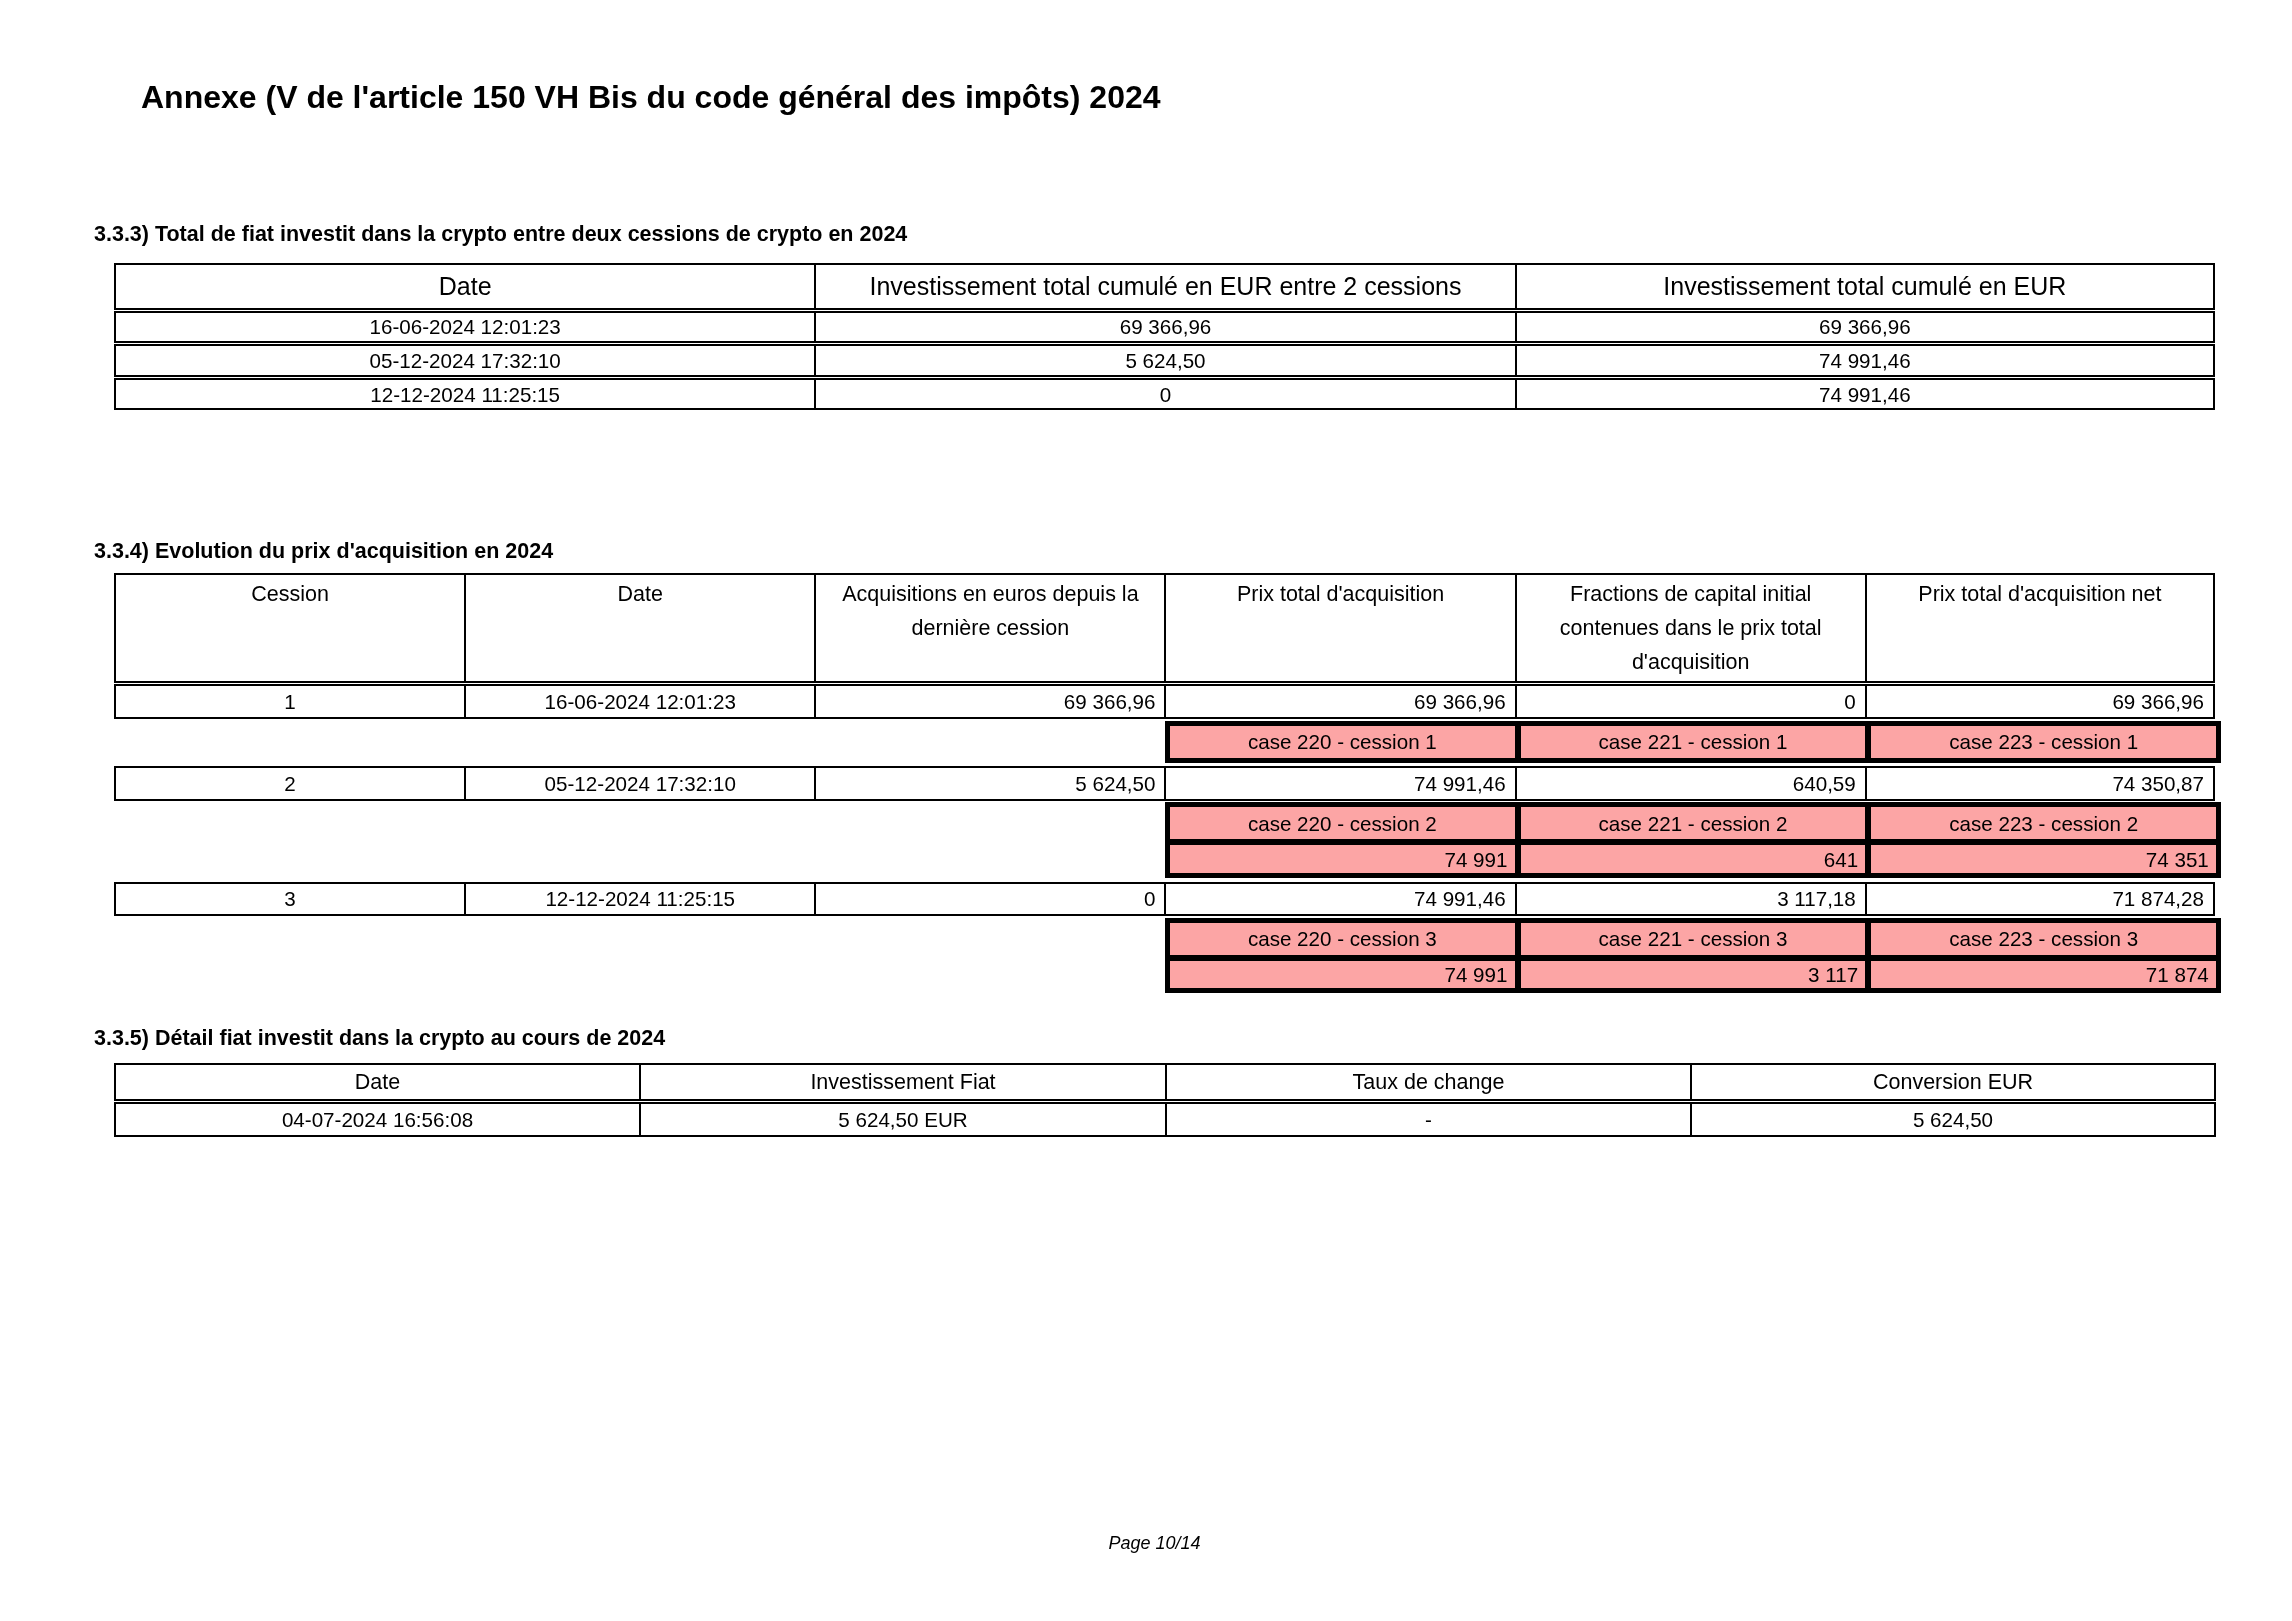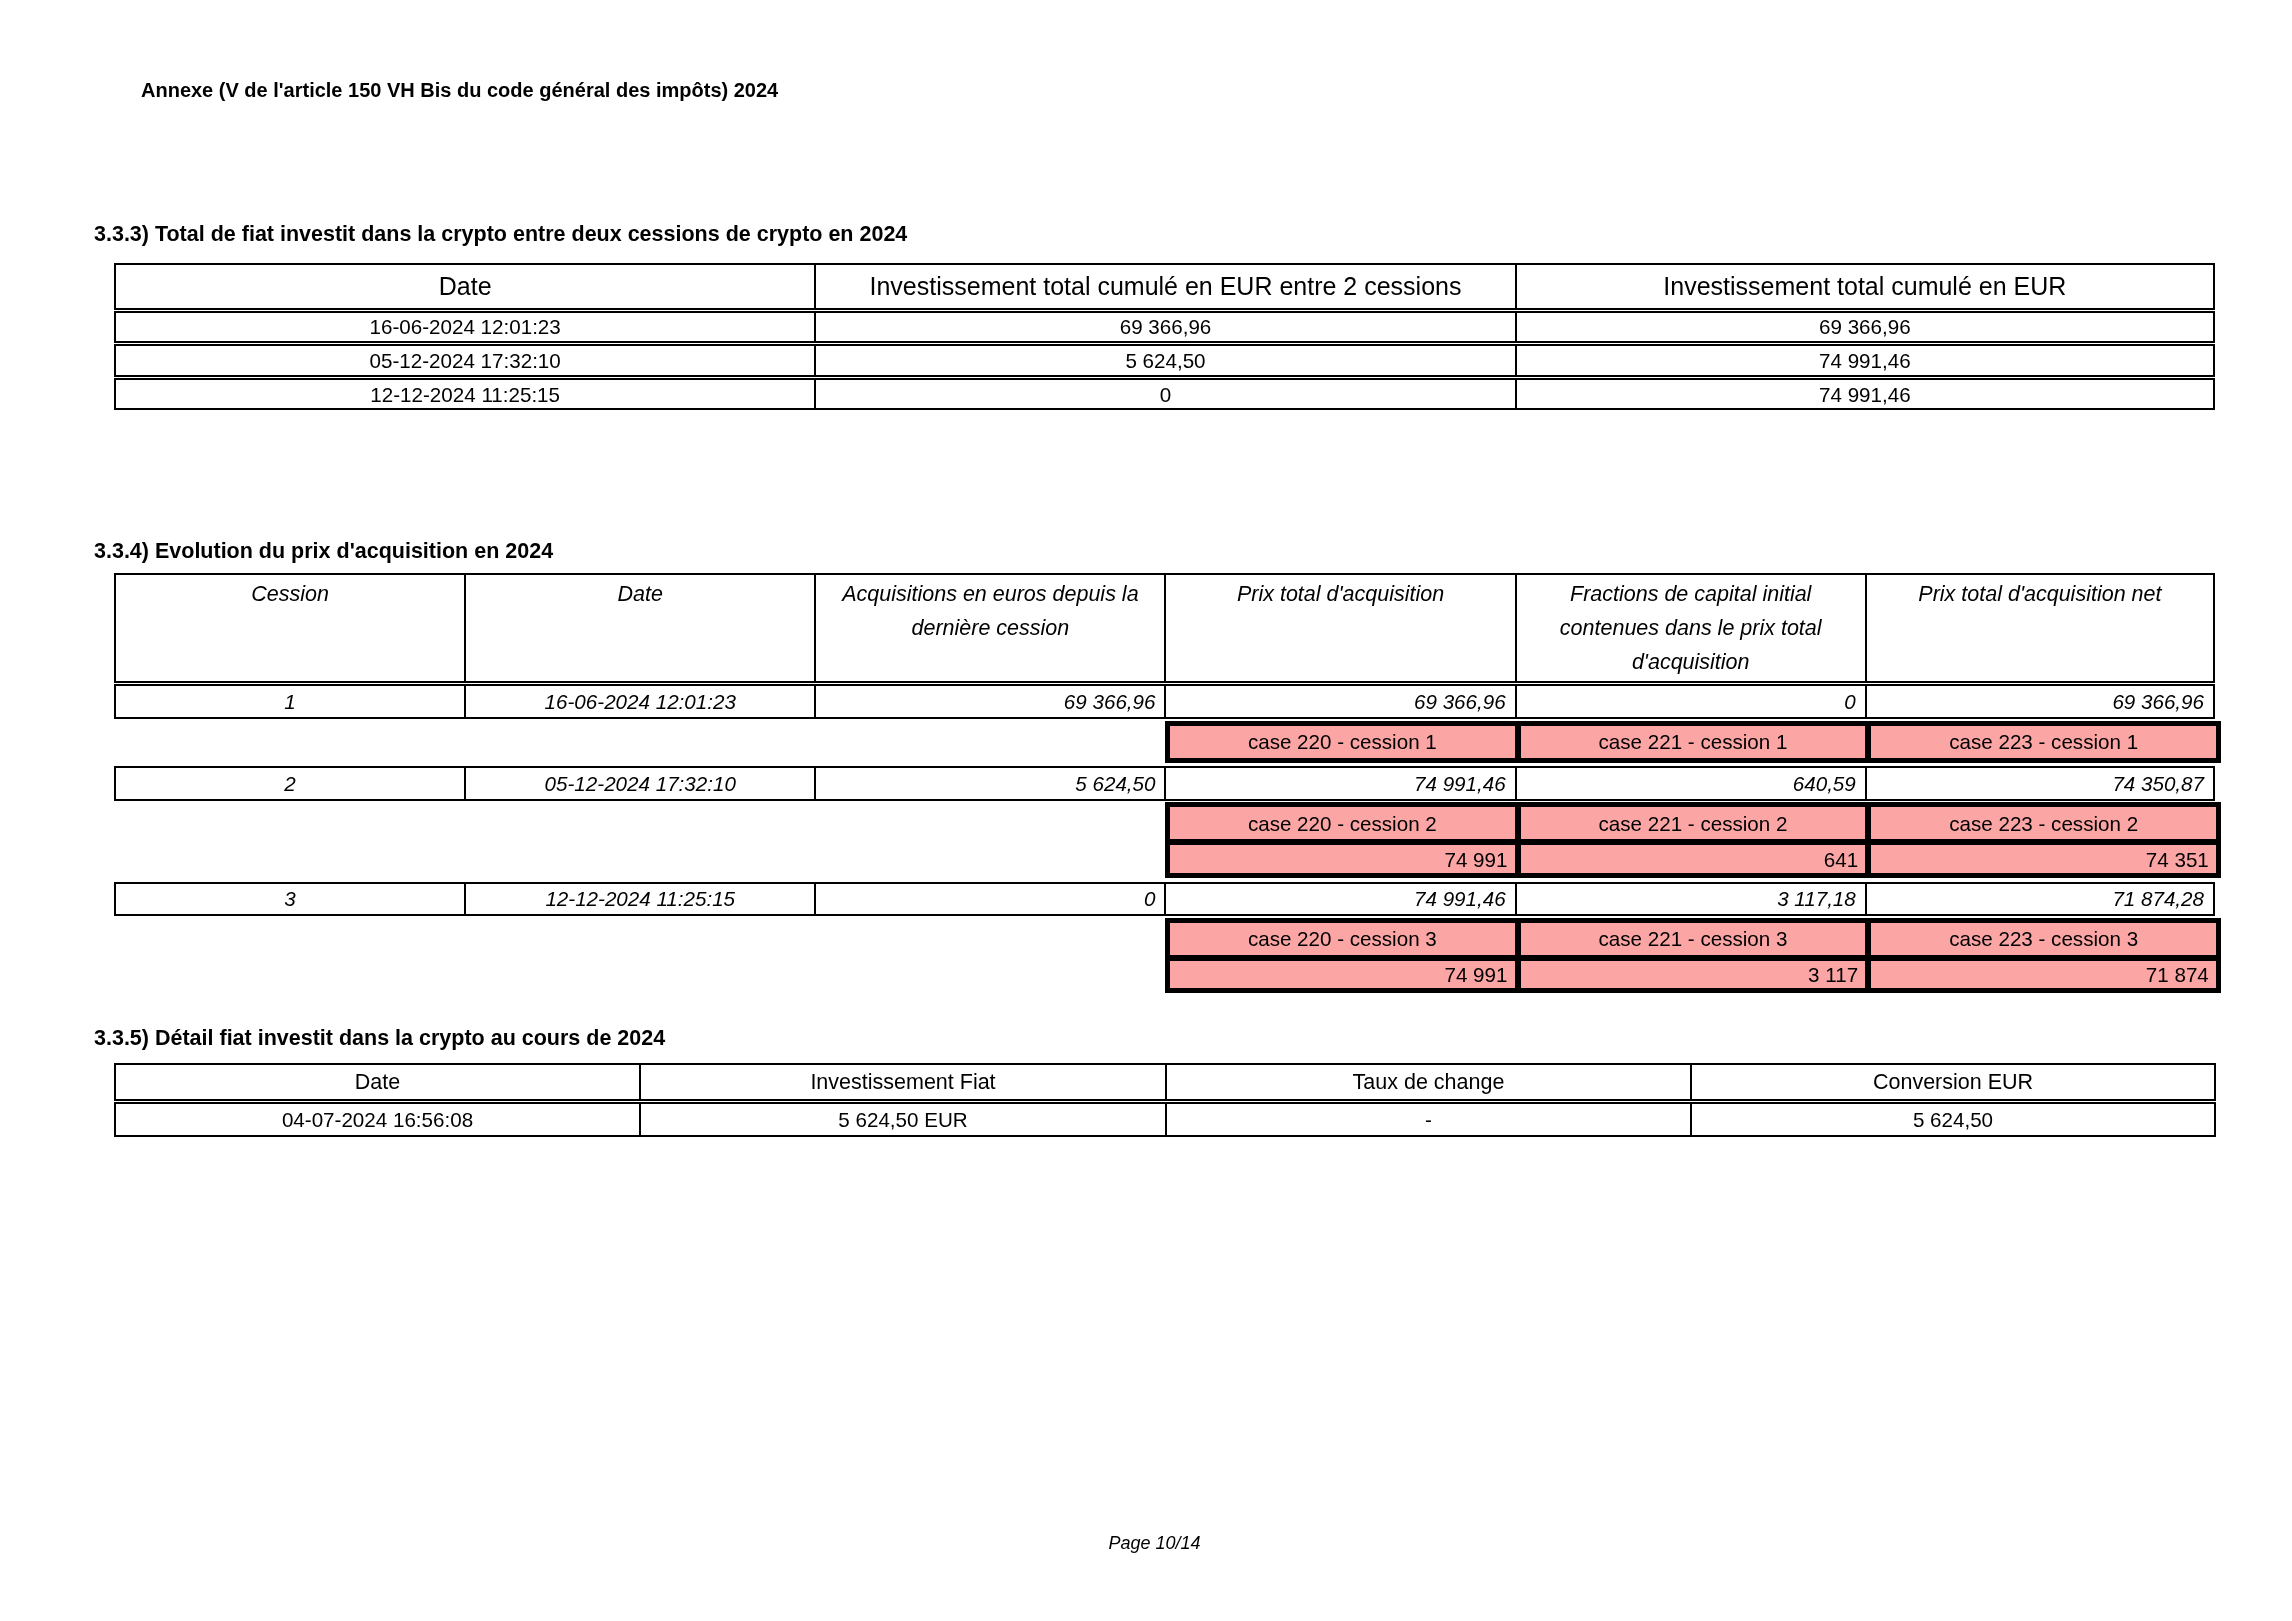--- a/index.html
+++ b/index.html
@@ -5,21 +5,21 @@
   * { box-sizing: border-box; }
   html, body { margin: 0; padding: 0; }
   body {
     width: 2293px; height: 1622px;
     background: #ffffff; color: #000000;
     font-family: "Liberation Sans", sans-serif;
     position: relative; overflow: hidden;
   }
 
   .doc-title { position: absolute; left: 141px; top: 79px; margin: 0;
-    font-size: 20px; font-weight: bold; }
+    font-size: 32px; font-weight: bold; }
 
   .sec { position: absolute; margin: 16px; font-size: 21.5px; font-weight: bold; }
   #sec333 { left: 78px; top: 206px; }
   #sec334 { left: 78px; top: 523px; }
   #sec335 { left: 78px; top: 1010px; }
 
   
   table.grid { border-collapse: separate; border-spacing: 0 1.8px; table-layout: fixed; }
   .grid th, .grid td {
     border-top: 2.7px solid #000; border-bottom: 2.7px solid #000; border-left: 2.7px solid #000;
@@ -27,21 +27,21 @@
   }
   .grid th:last-child, .grid td:last-child { border-right: 2.7px solid #000; }
   .grid th { font-weight: normal; vertical-align: top; text-align: center; }
 
   #t1 { position: absolute; left: 114px; top: 262px; width: 2101px; }
   #t1 th { font-size: 25px; line-height: 39px; padding: 1.8px 9px; }
   #t1 td { font-size: 20.6px; line-height: 25px; padding: 1.8px 9px; text-align: center; }
 
   
   #t2 { position: absolute; left: 114px; top: 573px; width: 2114px; }
-  table.t2grid { border-collapse: separate; border-spacing: 0; table-layout: fixed; width: 2101px; font-style: italic; }
+  table.t2grid { border-collapse: separate; border-spacing: 0; table-layout: fixed; width: 2101px; }
   .t2grid th, .t2grid td {
     border-top: 2.7px solid #000; border-bottom: 2.7px solid #000; border-left: 2.7px solid #000;
     overflow: hidden;
   }
   .t2grid th:last-child, .t2grid td:last-child { border-right: 2.7px solid #000; }
   .t2grid th { font-weight: normal; vertical-align: top; text-align: center;
     font-size: 21.5px; line-height: 34px; padding: 1.8px 7.2px; }
   .t2grid td { font-size: 20.6px; line-height: 25px; padding: 2.7px 9px; }
   .t2row { margin-top: 1.8px; }
   td.c { text-align: center; }

